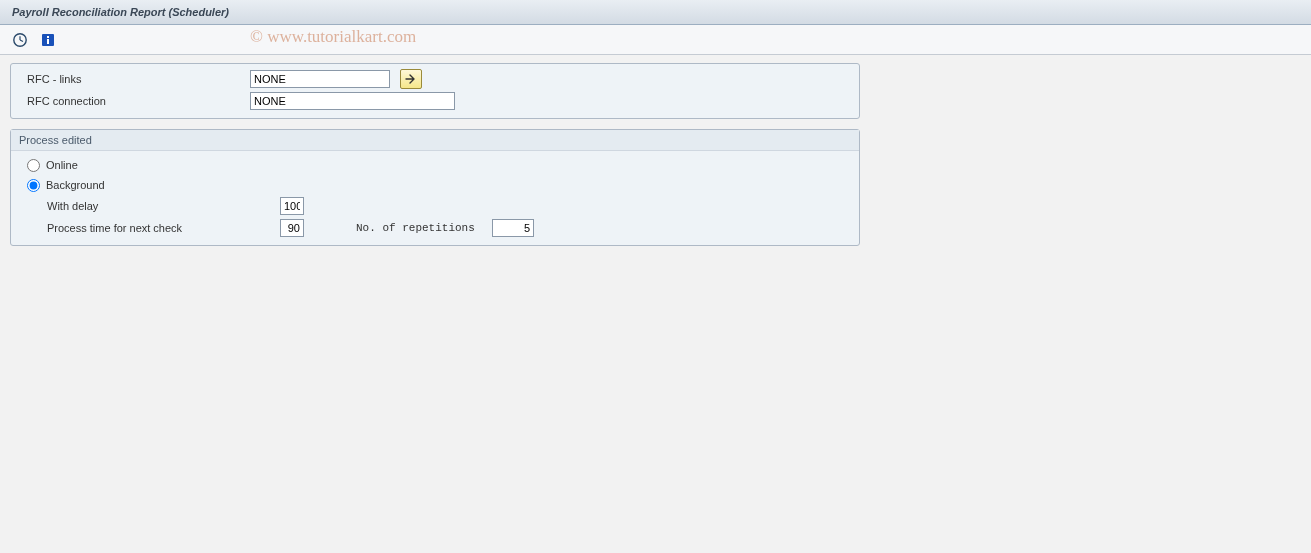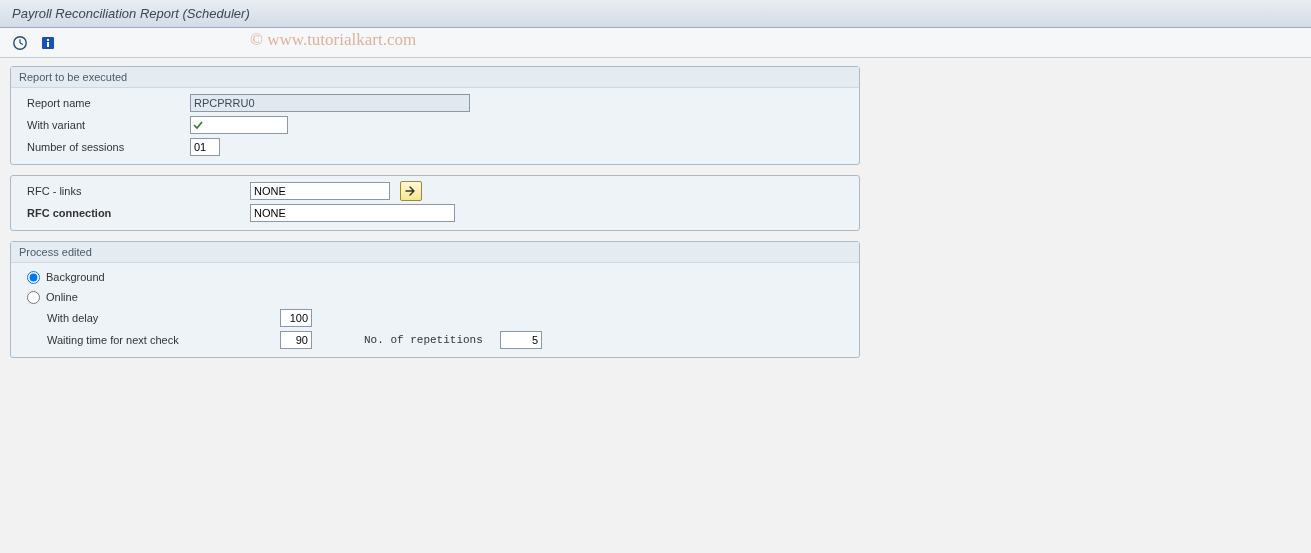--- a/index.html
+++ b/index.html
@@ -11,23 +11,23 @@
     width: 1311px;
     height: 553px;
     overflow: hidden;
   }
   .title-bar {
     background: linear-gradient(to bottom, #e9eef3 0%, #d3dbe4 100%);
     border-bottom: 1px solid #9caec1;
     padding: 6px 12px;
   }
   .title-bar h1 {
-    font-size: 13px;
+    font-size: 11px;
     font-style: italic;
-    font-weight: normal;
+    font-weight: bold;
     color: #3a4756;
   }
   .toolbar {
     background: #f6f7f9;
     border-bottom: 1px solid #c5cbd3;
     padding: 4px 10px;
     display: flex;
     align-items: center;
     gap: 8px;
     height: 30px;
@@ -91,21 +91,21 @@
     font-family: inherit;
     font-size: 11px;
     padding: 0 3px;
   }
   input.readonly {
     background: #e2e8ef;
     color: #3a4a5a;
   }
   input.num { text-align: right; }
   .w-xs  { width: 30px; }
-  .w-sm  { width: 32px; }
+  .w-sm  { width: 24px; }
   .w-md  { width: 98px; }
   .w-lg  { width: 140px; }
   .w-xl  { width: 205px; }
   .w-rname { width: 280px; }
   .btn-arrow {
     width: 22px; height: 20px;
     border: 1px solid #9a8a3a;
     background: linear-gradient(to bottom,#fff8d8,#f6e78a);
     border-radius: 2px;
     display: inline-flex;
@@ -144,78 +144,56 @@
       <rect x="2" y="2" width="12" height="12" rx="1" fill="#1951b9"></rect>
       <rect x="7" y="4" width="2" height="2" fill="#fff"></rect>
       <rect x="7" y="7" width="2" height="5" fill="#fff"></rect>
     </svg>
   </div>
   <div class="watermark">© www.tutorialkart.com</div>
 </div>
 
 <div class="content">
 
-  <div class="group">
-    <div class="group-title">Report to be executed</div>
-    <div class="group-body">
-      <div class="row">
-        <span class="label">Report name</span>
-        <input type="text" class="readonly w-rname" readonly="" value="RPCPRRU0" style="">
-      </div>
-      <div class="row">
-        <span class="label">With variant</span>
-        <span style="position:relative; display:inline-block;">
-          <input type="text" class="w-md" value="" style="">
-          <svg width="10" height="10" viewBox="0 0 10 10" style="position:absolute; left:3px; top:4px; pointer-events:none;">
-            <polyline points="1,5 4,8 9,2" fill="none" stroke="#2a7a2a" stroke-width="1.6"></polyline>
-          </svg>
-        </span>
-      </div>
-      <div class="row">
-        <span class="label">Number of sessions</span>
-        <input type="text" class="w-xs" value="01" style="">
-      </div>
-    </div>
-  </div>
 
   <div class="group">
     <div class="group-body">
       <div class="row">
         <span class="label" style="width:225px;">RFC - links</span>
         <input type="text" class="w-lg" value="NONE" style="">
         <button class="btn-arrow">
           <svg width="12" height="10" viewBox="0 0 12 10">
             <path d="M1 5 h7 M5 1 l4 4 l-4 4" fill="none" stroke="#333" stroke-width="1.4" stroke-linecap="round" stroke-linejoin="round"></path>
           </svg>
         </button>
       </div>
       <div class="row">
-        <span class="label" style="width:225px;font-weight:bold;">RFC connection</span>
+        <span class="label" style="width:225px;">RFC connection</span>
         <input type="text" class="w-xl" value="NONE" style="">
       </div>
     </div>
   </div>
 
   <div class="group">
     <div class="group-title">Process edited</div>
     <div class="group-body">
       <div class="radio-row">
+        <input type="radio" name="procmode" style="">
+        <span>Online</span>
+      </div>
+      <div class="radio-row">
         <input type="radio" name="procmode" checked="" style="">
         <span>Background</span>
       </div>
-      <div class="radio-row">
-        <input type="radio" name="procmode" style="">
-        <span>Online</span>
-      </div>
       <div class="row">
         <span class="label indent" style="width:255px;">With delay</span>
         <input type="text" class="num w-sm" value="100" style="">
       </div>
       <div class="row">
-        <span class="label indent" style="width:255px;">Waiting time for next check</span>
+        <span class="label indent" style="width:255px;">Process time for next check</span>
         <input type="text" class="num w-sm" value="90" style="">
         <span style="width:30px;"></span>
         <span class="sub-label">No. of repetitions</span>
         <input type="text" class="num sub-num" value="5" style="">
       </div>
     </div>
   </div>
 
 </div>
 

